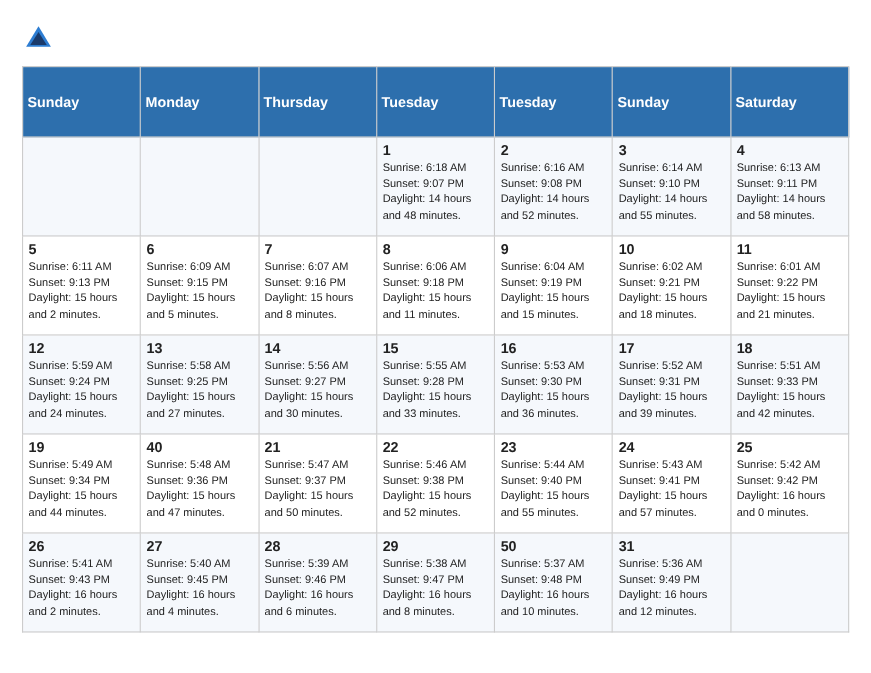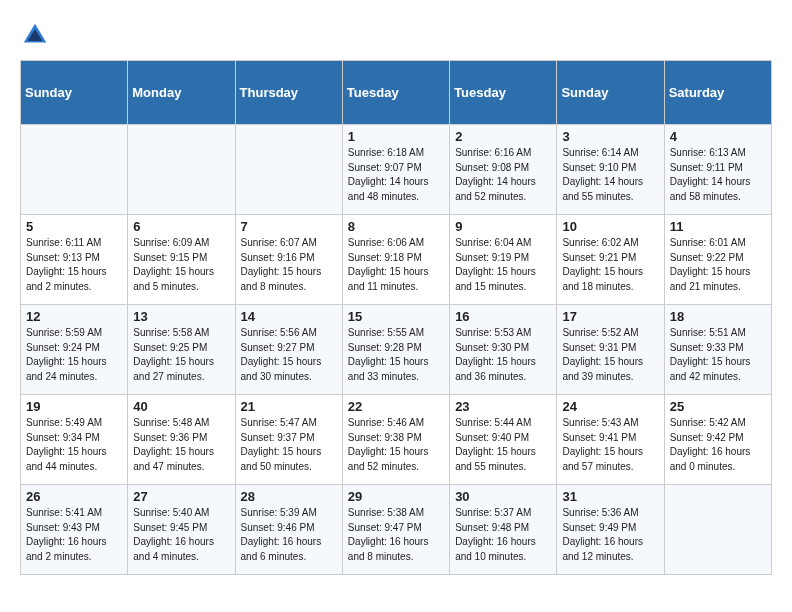--- a/index.html
+++ b/index.html
@@ -245,21 +245,21 @@
         </td>
         <td>
           <span class="day-number">28</span>
           <div class="day-info">Sunrise: 5:39 AM<br>Sunset: 9:46 PM<br>Daylight: 16 hours<br>and 6 minutes.</div>
         </td>
         <td>
           <span class="day-number">29</span>
           <div class="day-info">Sunrise: 5:38 AM<br>Sunset: 9:47 PM<br>Daylight: 16 hours<br>and 8 minutes.</div>
         </td>
         <td>
-          <span class="day-number">30</span>
+          <span class="day-number">50</span>
           <div class="day-info">Sunrise: 5:37 AM<br>Sunset: 9:48 PM<br>Daylight: 16 hours<br>and 10 minutes.</div>
         </td>
         <td>
           <span class="day-number">31</span>
           <div class="day-info">Sunrise: 5:36 AM<br>Sunset: 9:49 PM<br>Daylight: 16 hours<br>and 12 minutes.</div>
         </td>
         <td></td>
       </tr>
     </tbody>
 </table>

